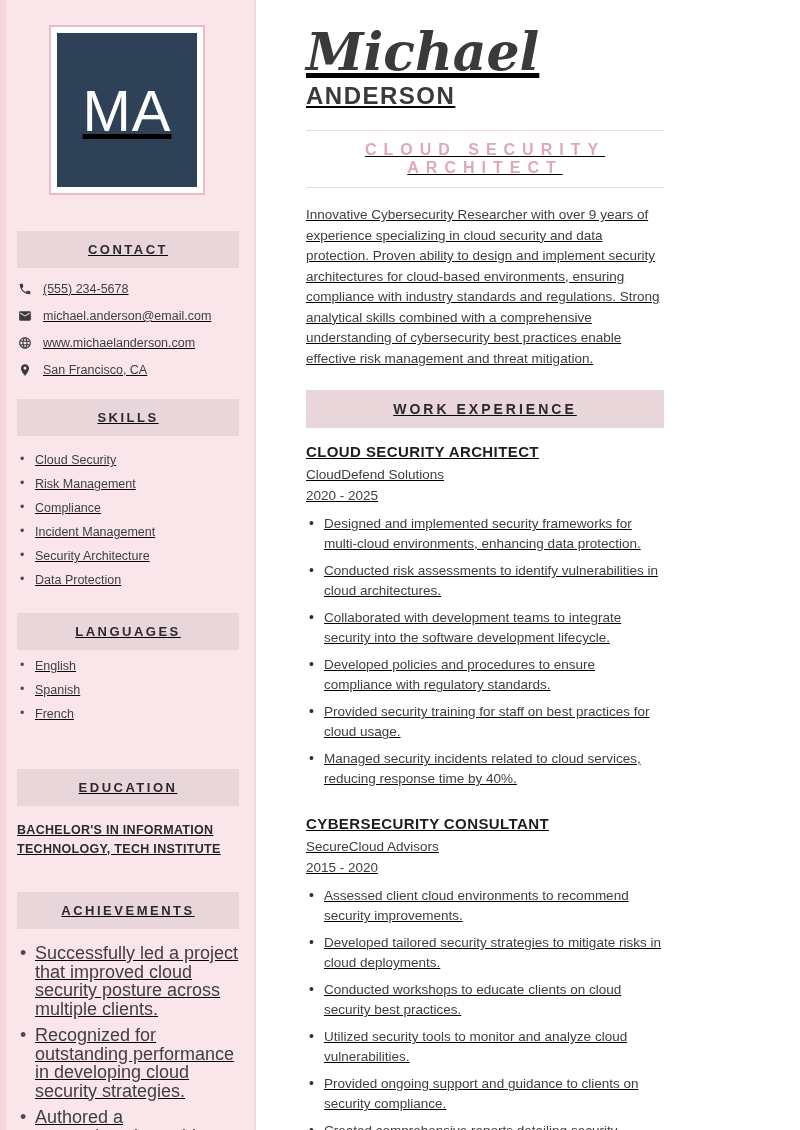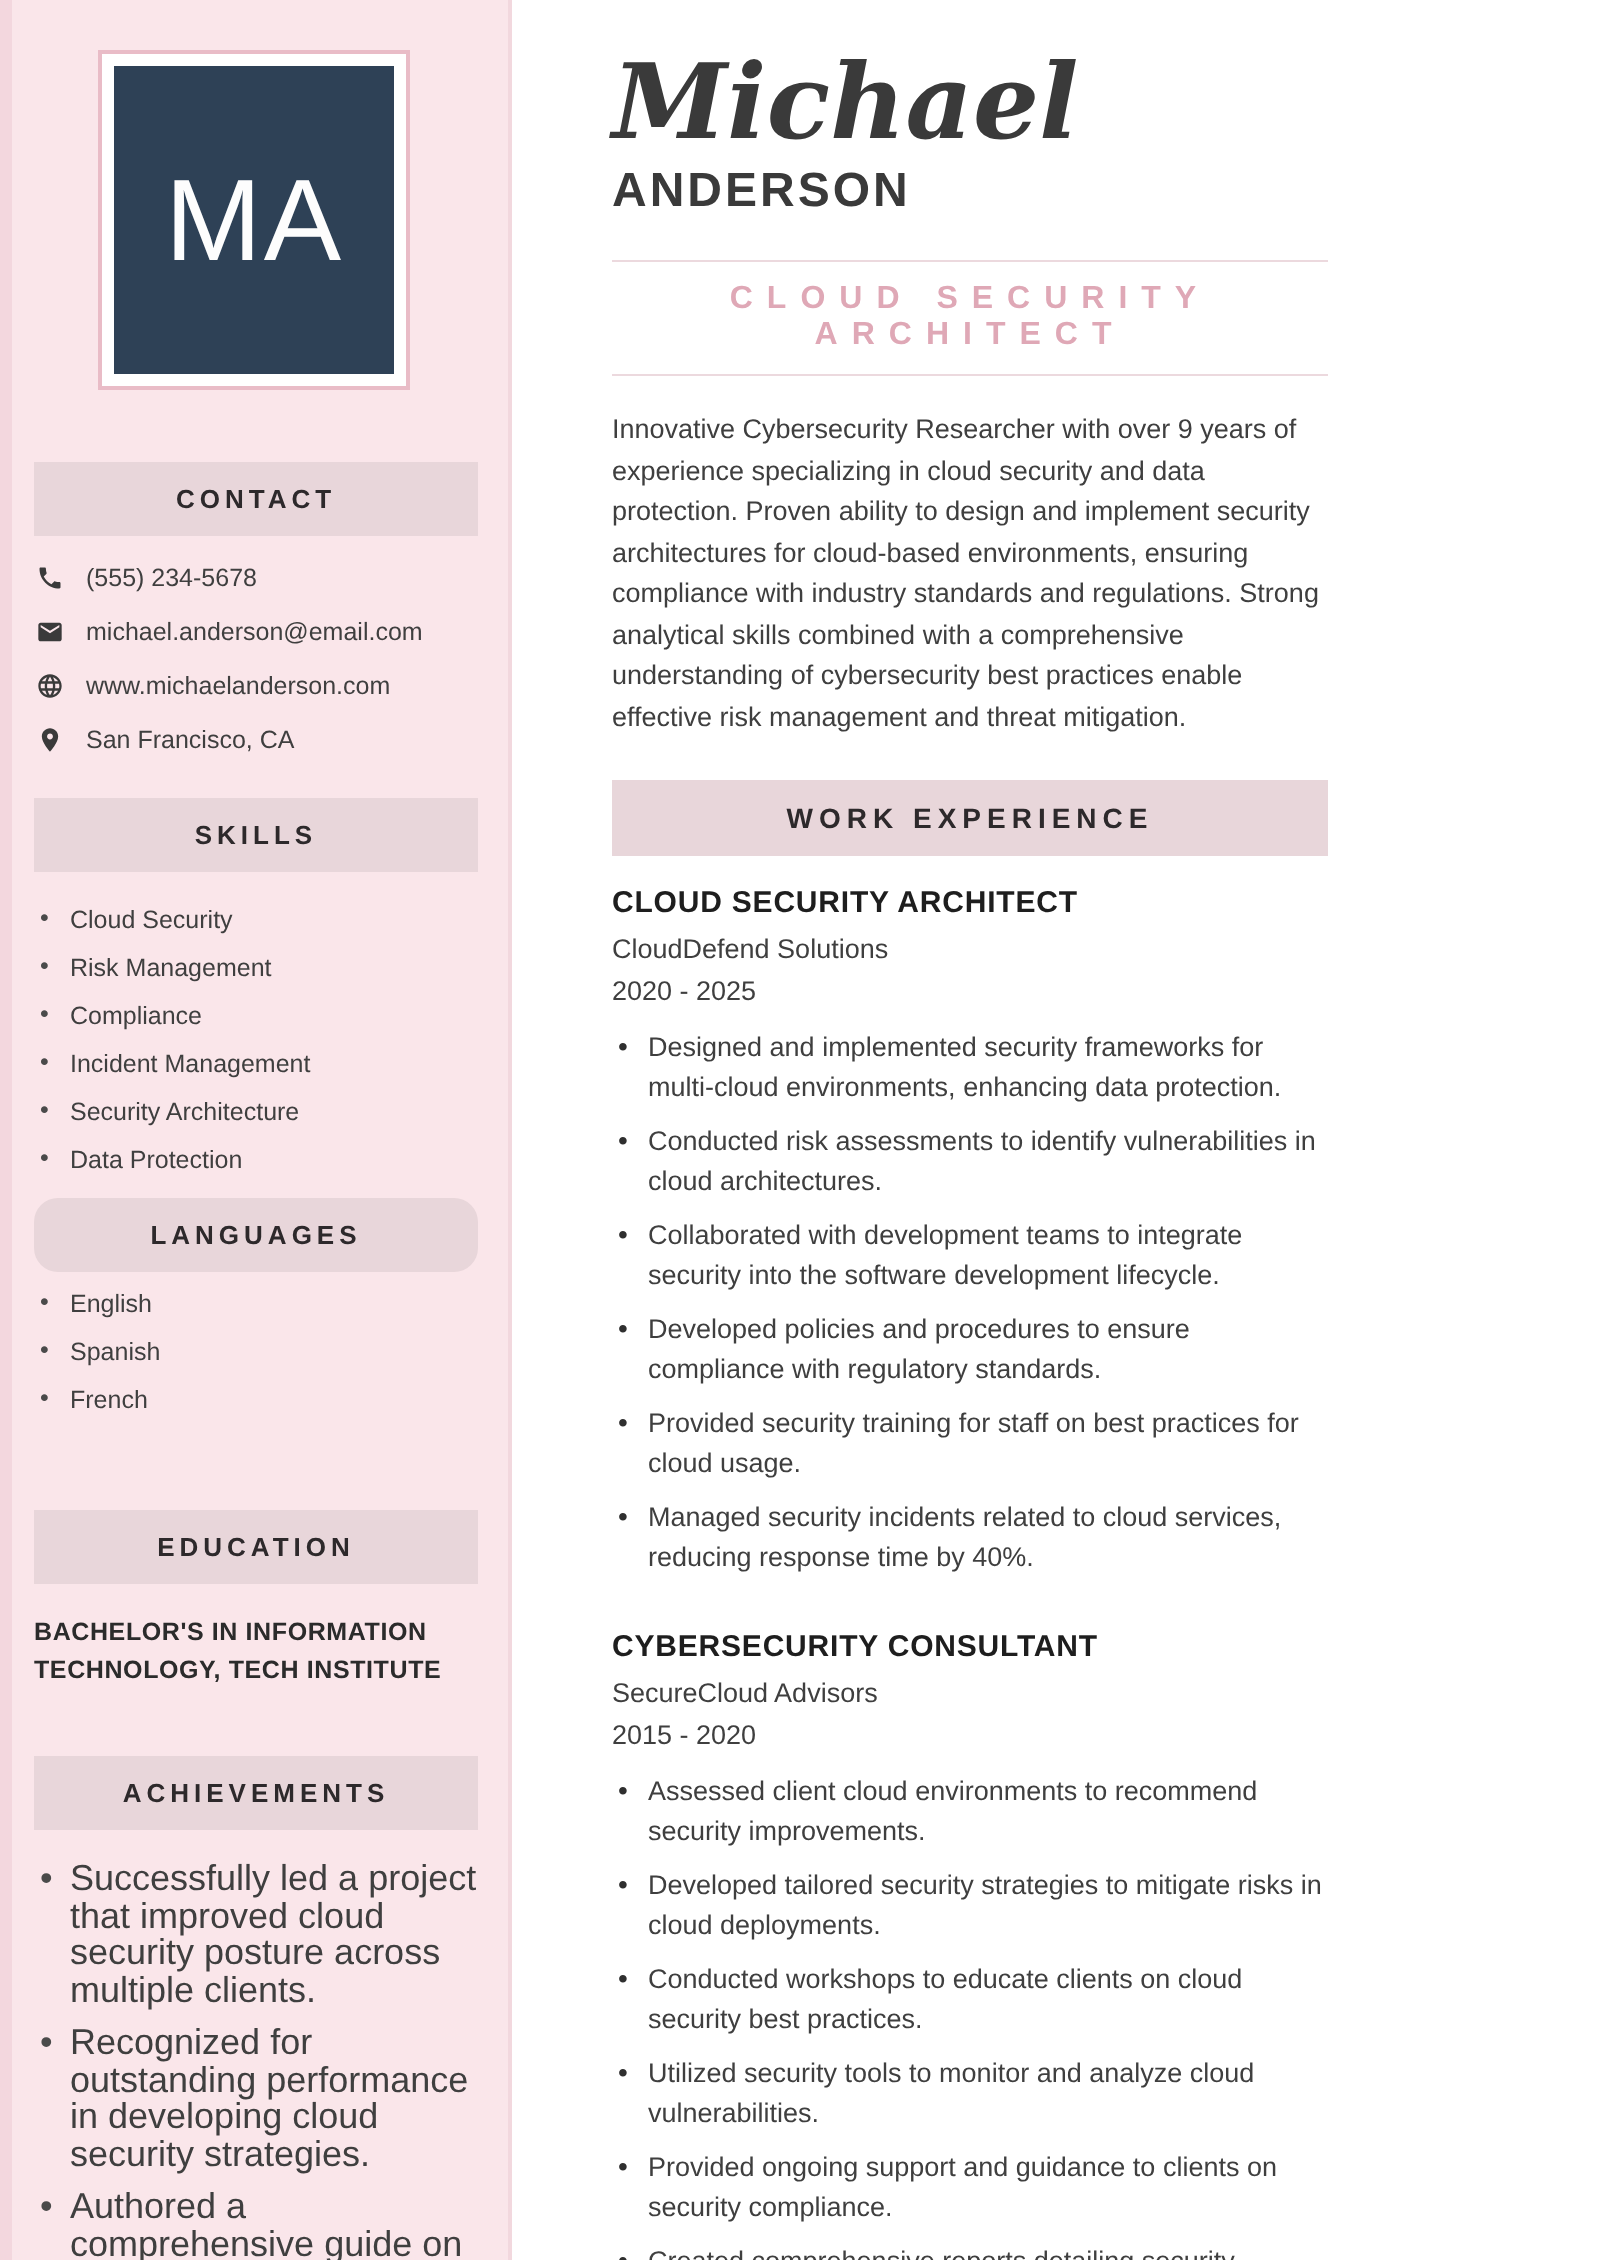--- a/index.html
+++ b/index.html
@@ -8,21 +8,21 @@
     --bar-bg:#e8d6da;
     --navy:#2e4156;
     --accent:#dfa8b6;
     --line:#ecd9de;
     --ink:#3a3a3a;
     --ink-soft:#3f3f3f;
     --ink-dark:#1e1e1e;
   }
   *{margin:0;padding:0;box-sizing:border-box;}
   body{font-family:"Liberation Sans","DejaVu Sans",sans-serif;background:#fff;}
-  .page{width:692px;height:1130px;display:flex;background:#fff;overflow:hidden;}
+  .page{width:692px;height:1130px;display:flex;background:#fff;overflow:hidden;text-decoration:underline;}
 
   
   .sidebar{width:256px;flex:0 0 256px;background:var(--sidebar-bg);position:relative;border-right:2px solid #f2d8de;}
   .sidebar::before{content:"";position:absolute;left:0;top:0;width:6px;height:100%;background:var(--sidebar-strip);}
   .monogram-outer{margin:25px auto 0;width:156px;height:170px;background:#ffffff;border:2px solid #e9bcc7;padding:6px;}
   .monogram-inner{width:100%;height:100%;background:var(--navy);display:flex;align-items:center;justify-content:center;
     color:#fdfdfd;font-size:58px;font-weight:500;letter-spacing:1px;}
   .side-bar-heading{margin:36px 0 0 17px;width:222px;height:37px;background:var(--bar-bg);
     display:flex;align-items:center;justify-content:center;
     font-size:13px;font-weight:bold;letter-spacing:2.5px;color:#2d292b;}
@@ -33,21 +33,21 @@
   .side-list{margin:16px 0 0 20px;list-style:none;}
   .side-list li{position:relative;padding-left:15px;margin-bottom:10px;font-size:12.5px;color:var(--ink-soft);}
   .side-list li::before{content:"•";position:absolute;left:0;top:-1px;color:#4a4a4a;}
   .skills-list{margin-top:17px;}
   .langs-list{margin-top:9px;}
   .edu-degree{margin:15px 17px 0;font-size:12.5px;font-weight:bold;line-height:18.5px;letter-spacing:0.3px;color:#2b2b2b;}
   .ach-list{margin:15px 14px 0 20px;list-style:none;}
   .ach-list li{position:relative;padding-left:15px;margin-bottom:8px;font-size:18px;line-height:18.5px;color:var(--ink-soft);}
   .ach-list li::before{content:"•";position:absolute;left:0;top:0;color:#4a4a4a;}
   .heading-gap-skills{margin-top:22px;}
-  .heading-gap-langs{margin-top:12px;border-radius:12px;}
+  .heading-gap-langs{margin-top:26px;}
   .heading-gap-edu{margin-top:48px;}
   .heading-gap-ach{margin-top:34px;text-align:center;}
 
   
   .main{flex:1;padding:24px 28px 0 30px;background:#fff;margin-left:20px;}
   .name-script{font-family:"DejaVu Serif","Liberation Serif",serif;font-style:italic;font-weight:bold;
     font-size:52px;line-height:1.08;color:var(--ink);}
   .name-last{font-size:24px;font-weight:bold;letter-spacing:1.5px;color:var(--ink);margin-top:2px;}
   .role-block{margin-top:20px;border-top:1px solid var(--line);border-bottom:1px solid var(--line);
     padding:10px 0;text-align:center;}

